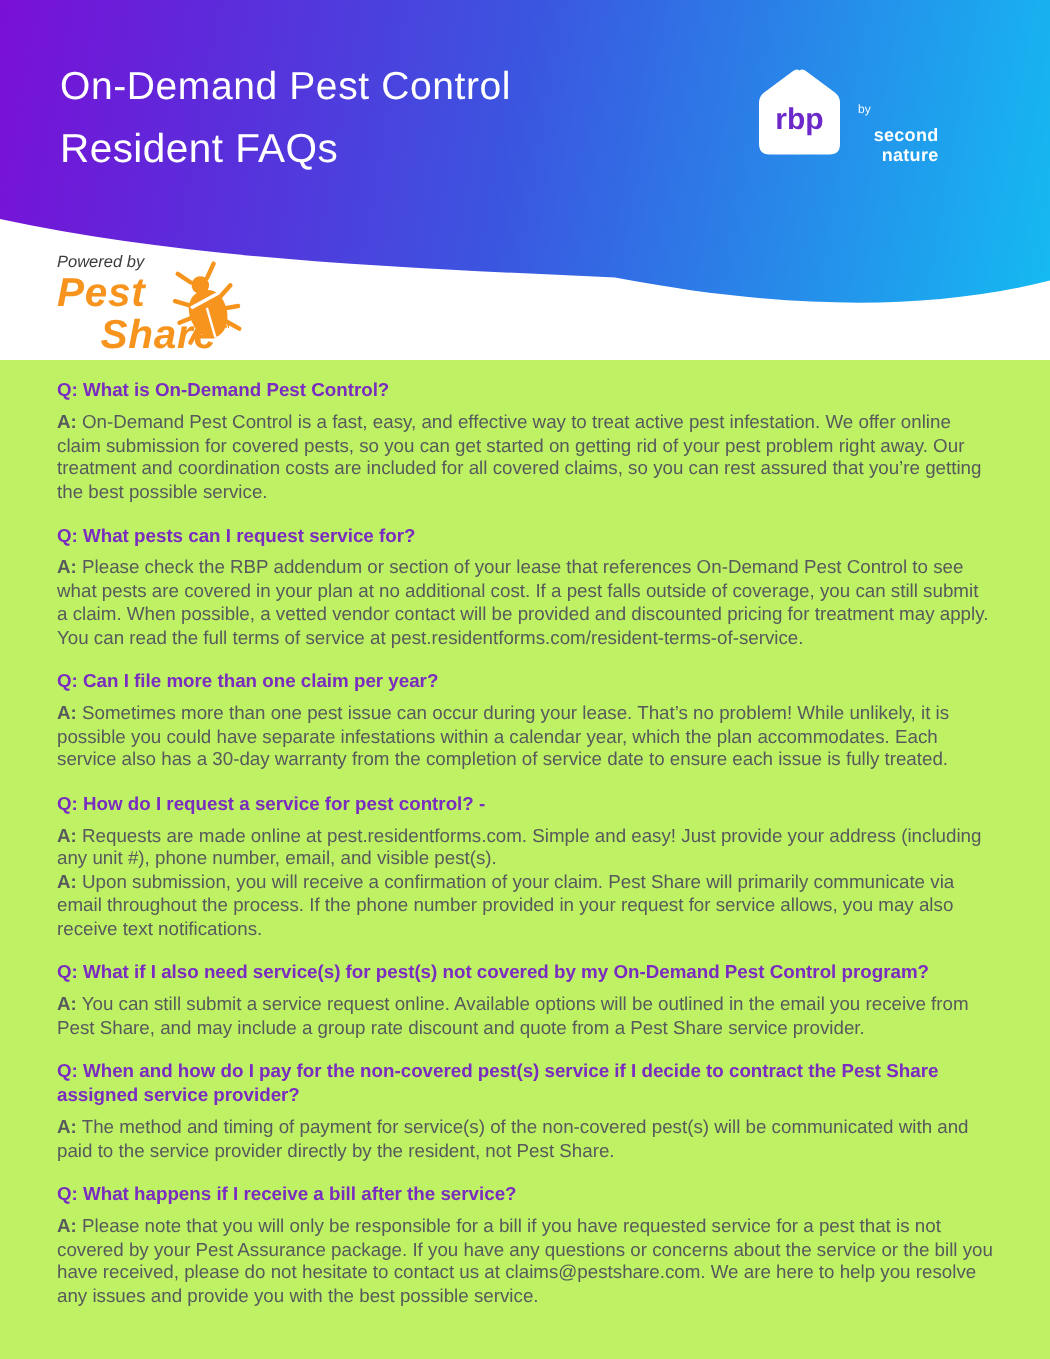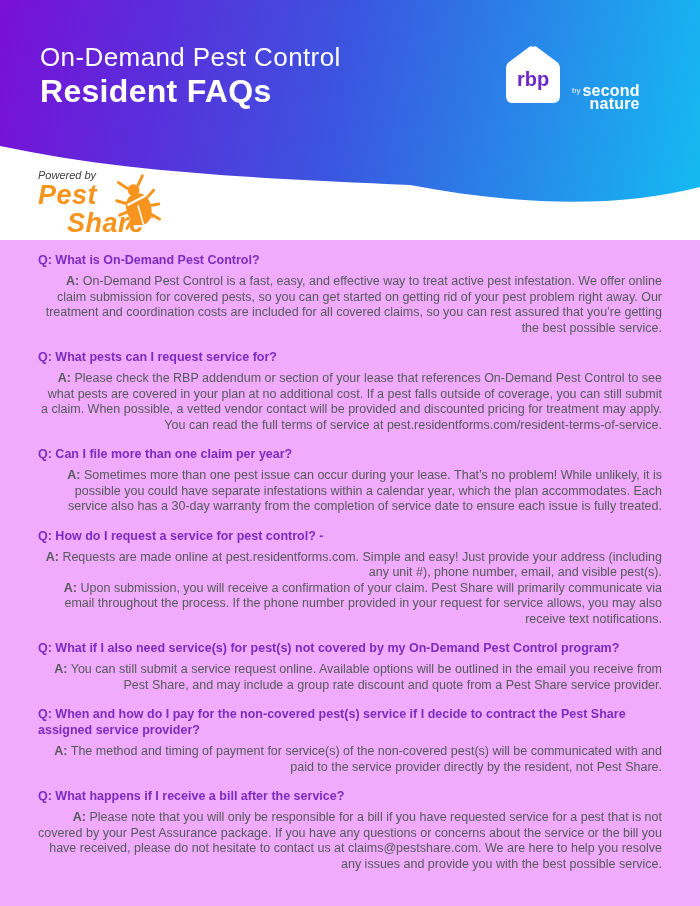--- a/index.html
+++ b/index.html
@@ -2,21 +2,21 @@
 <html><head>
 <meta charset="utf-8">
 <style>
   * { box-sizing: border-box; margin: 0; padding: 0; }
   html, body { background: #ffffff; }
   body { font-family: "Liberation Sans", sans-serif; }
   .page {
     position: relative;
     width: 700px;
     height: 906px;
-    background: #f0abfc;
+    background: #bef264;
     overflow: hidden;
     margin: 0 auto;
   }
 
   
   .header {
     position: relative;
     height: 240px;
     background: linear-gradient(100deg, #7a0fd6 0%, #5a2edb 22%, #3b55e0 48%, #14bcf2 100%);
   }
@@ -31,22 +31,23 @@
     left: 40px; top: 42px;
     color: #ffffff;
     z-index: 2;
   }
   .title-main {
     font-size: 26px;
     font-weight: 500;
     letter-spacing: 0.4px;
   }
   .title-sub {
-    font-size: 32px;
-    font-weight: 700;
+    font-size: 27px;
+    font-weight: 400;
+    margin-top: 11px;
     letter-spacing: 0.3px;
   }
 
   
   .rbp-badge {
     position: absolute;
     left: 501px; top: 42px;
     display: flex;
     align-items: flex-end;
     z-index: 2;
@@ -57,26 +58,26 @@
     margin-left: 7px;
     color: #ffffff;
   }
   .sn-by {
     font-size: 8px;
     margin-top: 16px;
     margin-right: 2px;
     opacity: 0.95;
   }
   .sn-name {
-    font-size: 16px;
+    font-size: 12px;
     font-weight: 700;
     line-height: 13px;
     text-align: right;
     letter-spacing: 0.2px;
-    margin-top: 14px;
+    margin-top: 32px;
   }
 
   
   .powered {
     position: absolute;
     left: 38px; top: 169px;
     width: 170px;
     z-index: 3;
     font-style: italic;
   }
@@ -120,21 +121,20 @@
     margin: 13px 0 6px 0;
     max-width: 625px;
   }
   .faq:first-child .q { margin-top: 12px; }
   .faq .a {
     color: #58595c;
     font-size: 12.5px;
     line-height: 15.5px;
     margin: 0;
     max-width: 625px;
-    text-align: right;
   }
   .faq .a strong { font-weight: 700; }
 </style>
 </head>
 <body>
 
 <div class="page">
 
   <div class="header">
 

